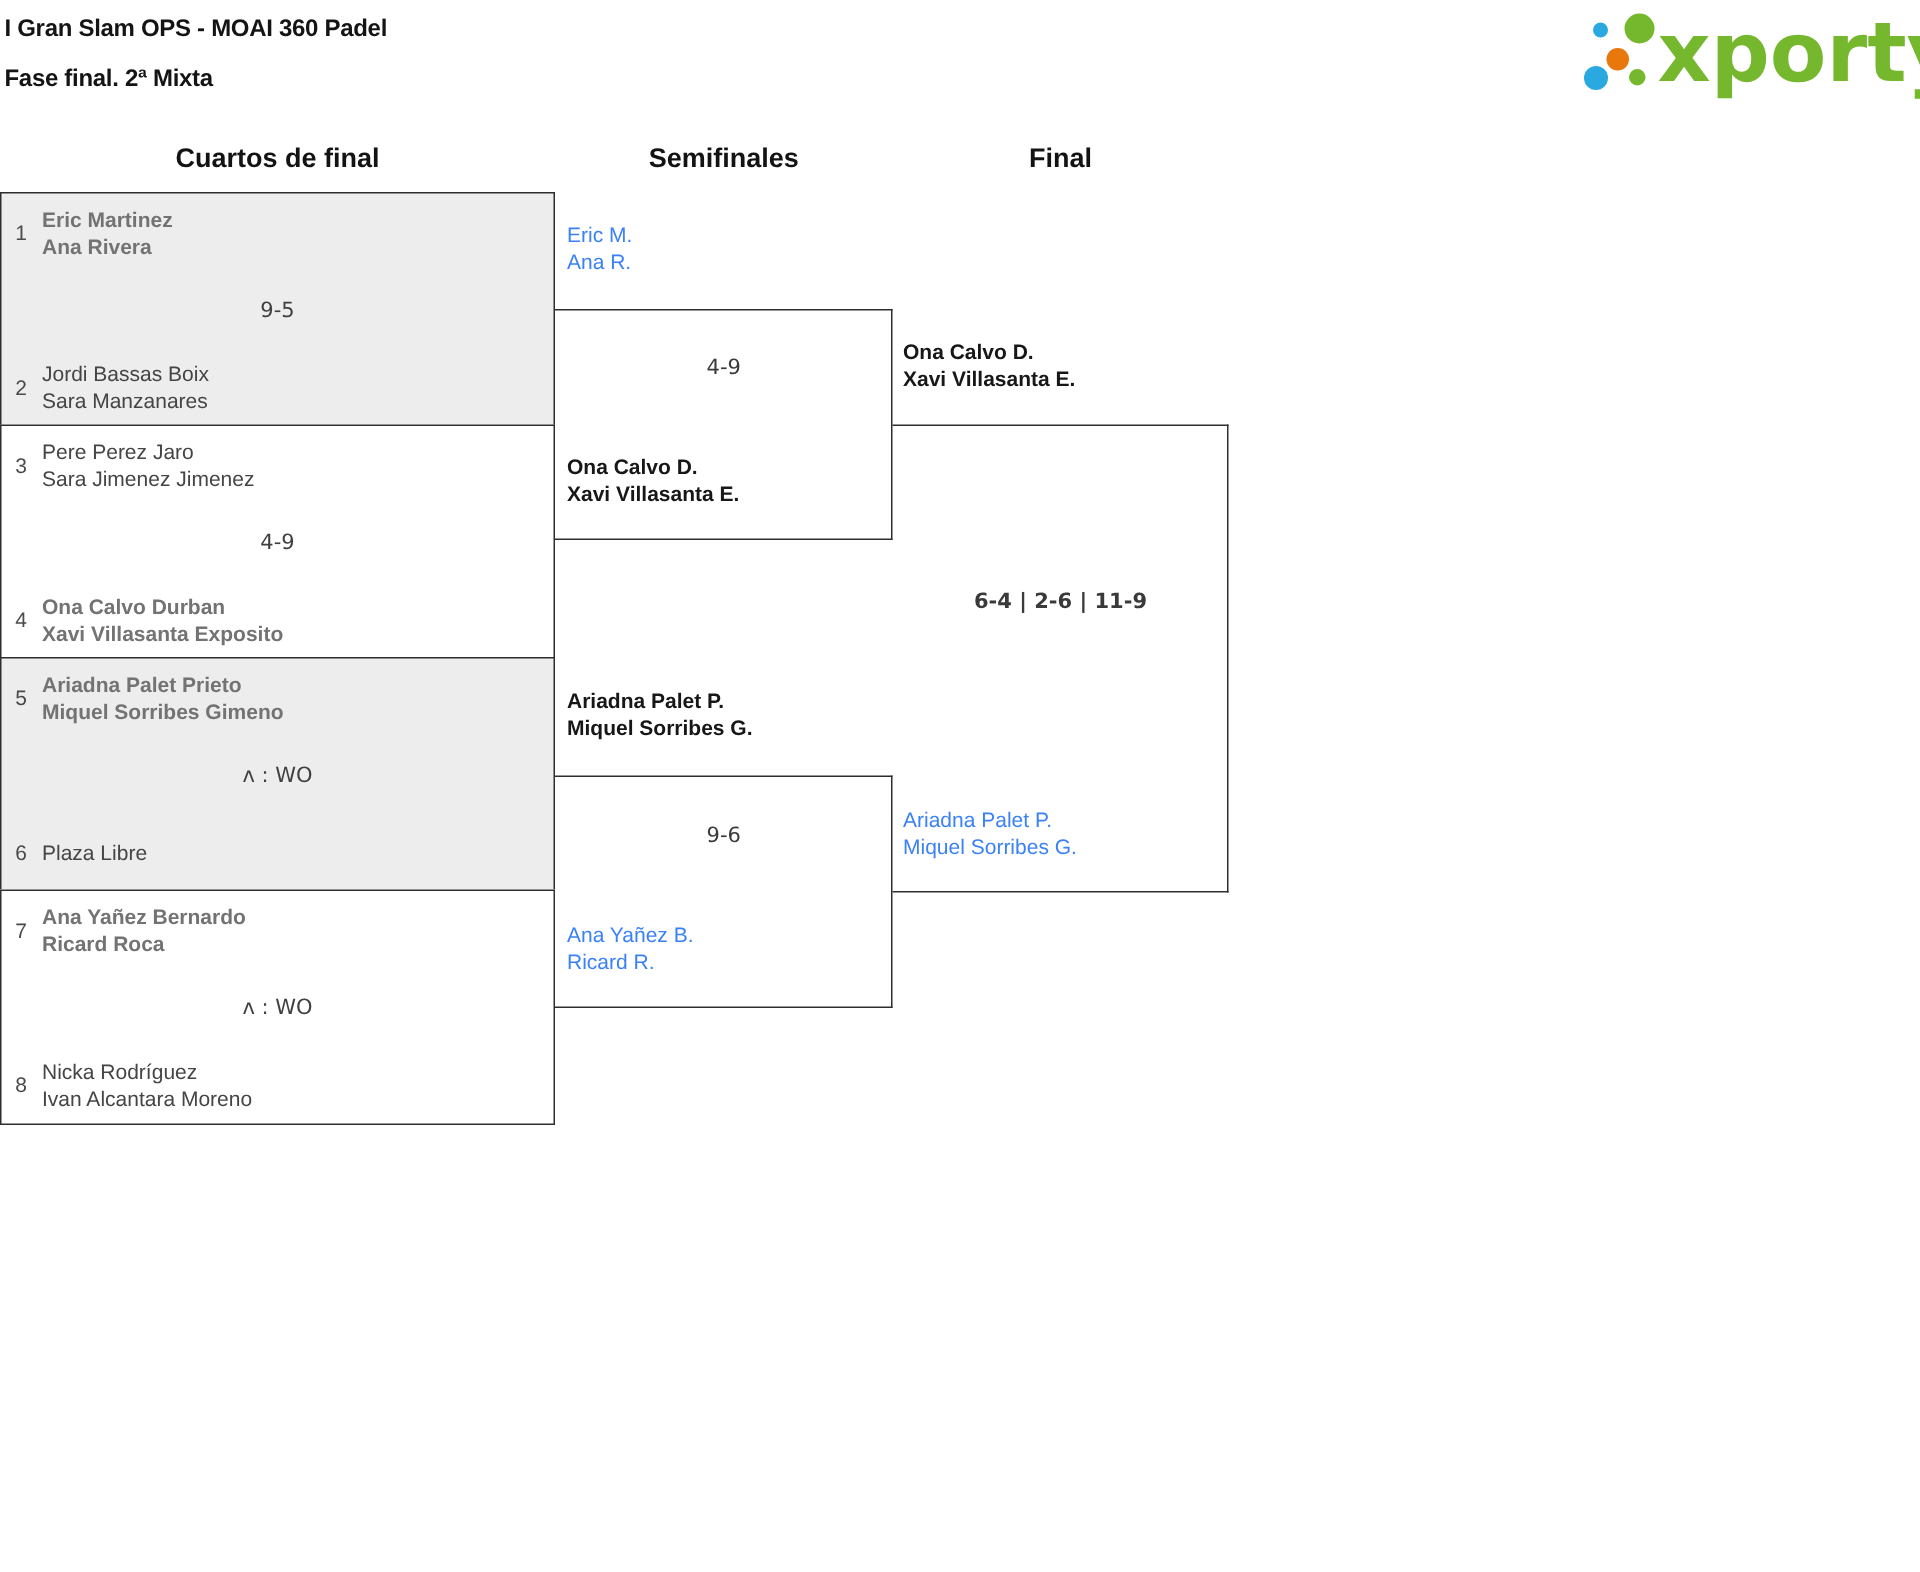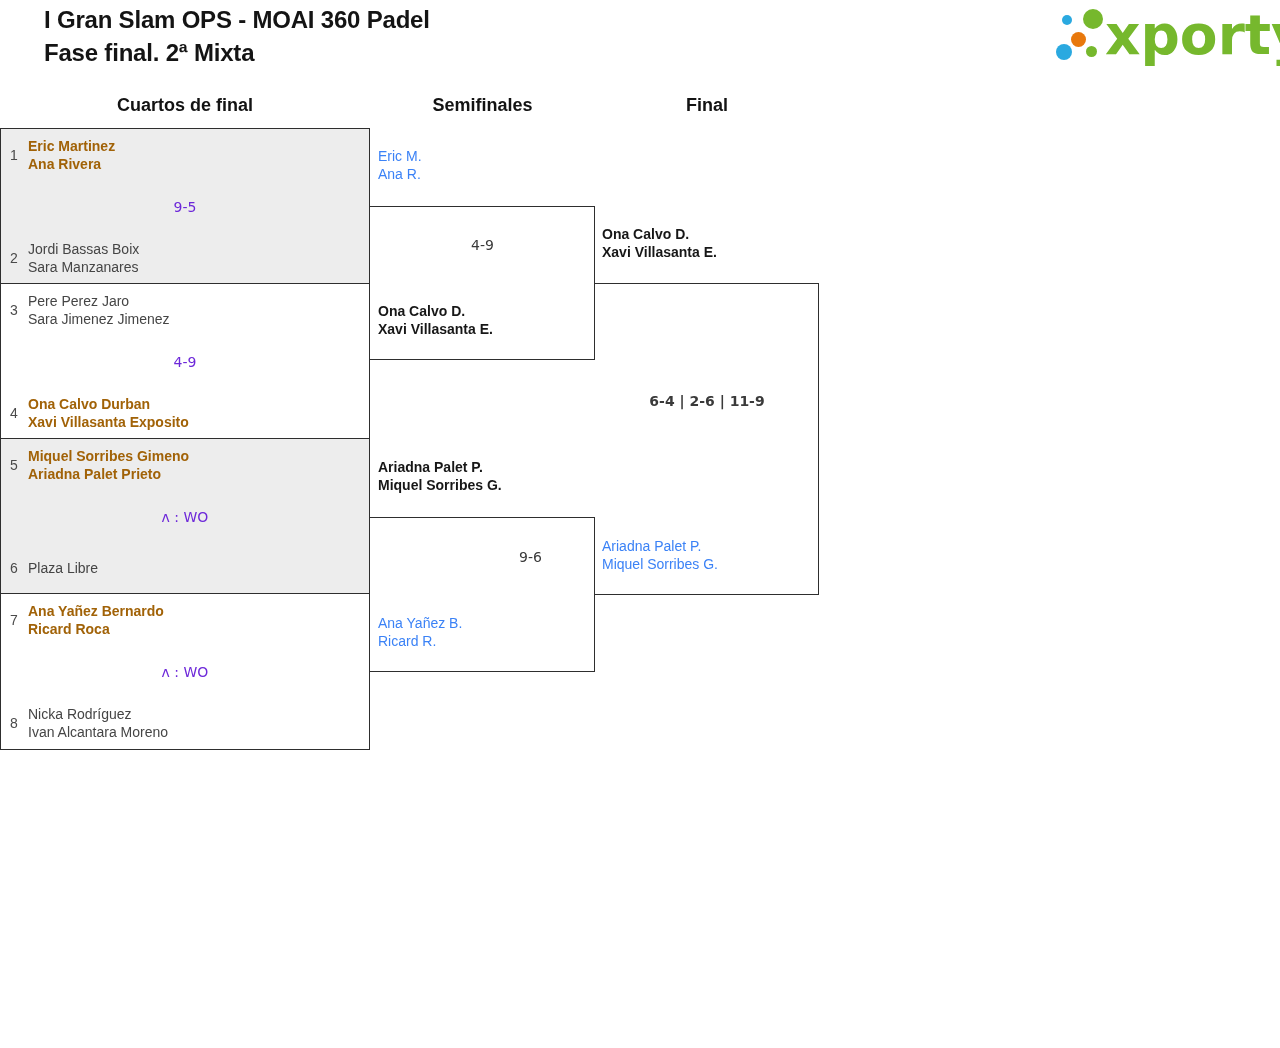--- a/index.html
+++ b/index.html
@@ -1,20 +1,20 @@
 <!DOCTYPE html>
 <html><head>
 <meta charset="utf-8">
 <style>
   html,body{margin:0;padding:0;background:#ffffff;}
   body{width:1280px;height:1048px;position:relative;font-family:"Liberation Sans",sans-serif;color:#1c1c1c;overflow:hidden;}
   .page{position:absolute;left:0;top:0;width:1280px;height:1048px;background:#fff;}
 
   
-  .page-title{position:absolute;left:3px;top:3px;font-size:24px;line-height:33px;font-weight:700;color:#141414;letter-spacing:-0.2px;margin-left:41px;}
+  .page-title{position:absolute;left:3px;top:3px;font-size:16px;line-height:33px;font-weight:700;color:#141414;letter-spacing:-0.2px;}
   .page-title div{white-space:nowrap;}
 
   
   .logo{position:absolute;left:1050px;top:0;width:230px;height:75px;}
   .logo-dot{position:absolute;border-radius:50%;}
   .dot-blue-small {left:12px;top:15px;width:10px;height:10px;background:#2aa9e0;}
   .dot-green-large{left:33px;top:9px;width:20px;height:20px;background:#76b82d;}
   .dot-orange     {left:21px;top:32px;width:15px;height:15px;background:#e8780c;}
   .dot-blue-large {left:6px;top:44px;width:16px;height:16px;background:#2aa9e0;}
   .dot-green-small{left:36px;top:46px;width:11px;height:11px;background:#76b82d;}
@@ -33,22 +33,22 @@
   .m3{top:438px;height:155px;background:#ededed;}
   .m4{top:593px;height:157px;background:#ffffff;border-bottom:1px solid #2e2e2e;}
 
   .slot{position:absolute;height:36px;display:flex;flex-direction:column;justify-content:center;}
   .slot-top{top:8px;}
   .slot-score{top:60px;}
   .slot-bottom{top:111px;}
   .seed{left:2px;width:22px;text-align:center;font-size:14px;color:#4a4a4a;}
   .team{left:27px;right:6px;font-size:14px;line-height:18px;color:#454545;}
   .team span{display:block;white-space:nowrap;}
-  .team.winner{font-weight:700;color:#a16207;justify-content:space-between;}
-  .score{left:0;right:0;text-align:center;font-size:14px;color:#6d28d9;font-family:"DejaVu Sans","Liberation Sans",sans-serif;}
+  .team.winner{font-weight:700;color:#737373;justify-content:space-between;}
+  .score{left:0;right:0;text-align:center;font-size:14px;color:#404040;font-family:"DejaVu Sans","Liberation Sans",sans-serif;}
 
   
   .bracket-box{position:absolute;border:1px solid #2e2e2e;border-left:none;box-sizing:border-box;background:transparent;}
   .sf1-box{left:370px;top:206px;width:225px;height:154px;}
   .sf2-box{left:370px;top:517px;width:225px;height:155px;}
   .final-box{left:595px;top:283px;width:224px;height:312px;}
 
   .float-team{position:absolute;font-size:14px;line-height:18px;color:#3b82f6;}
   .float-team span{display:block;white-space:nowrap;}
   .float-team.winner{font-weight:700;color:#171717;}
@@ -56,21 +56,21 @@
   .f-team{left:602px;width:212px;}
   .sf1-top{top:147px;}
   .sf1-bottom{top:302px;}
   .sf2-top{top:458px;}
   .sf2-bottom{top:614px;}
   .f-top{top:225px;}
   .f-bottom{top:537px;}
 
   .float-score{position:absolute;text-align:center;font-size:14px;color:#3a3a3a;line-height:18px;font-family:"DejaVu Sans","Liberation Sans",sans-serif;}
   .sf1-score{left:370px;width:225px;top:236px;}
-  .sf2-score{left:370px;width:225px;top:548px;padding-left:48px;}
+  .sf2-score{left:370px;width:225px;top:548px;}
   .f-score{left:595px;width:224px;top:392px;font-weight:bold;}
 </style>
 </head>
 <body>
 
 <div class="page">
 
   <div class="page-title">
     <div>I Gran Slam OPS - MOAI 360 Padel</div>
     <div>Fase final. 2ª Mixta</div>
@@ -113,22 +113,22 @@
     <div class="slot seed slot-bottom">4</div>
     <div class="slot team slot-bottom winner">
       <span>Ona Calvo Durban</span>
       <span>Xavi Villasanta Exposito</span>
     </div>
   </div>
 
   <div class="match m3">
     <div class="slot seed slot-top">5</div>
     <div class="slot team slot-top winner">
+      <span>Ariadna Palet Prieto</span>
       <span>Miquel Sorribes Gimeno</span>
-      <span>Ariadna Palet Prieto</span>
     </div>
     <div class="slot score slot-score">ʌ : WO</div>
     <div class="slot seed slot-bottom">6</div>
     <div class="slot team slot-bottom">
       <span>Plaza Libre</span>
       <span></span>
     </div>
   </div>
 
   <div class="match m4">

